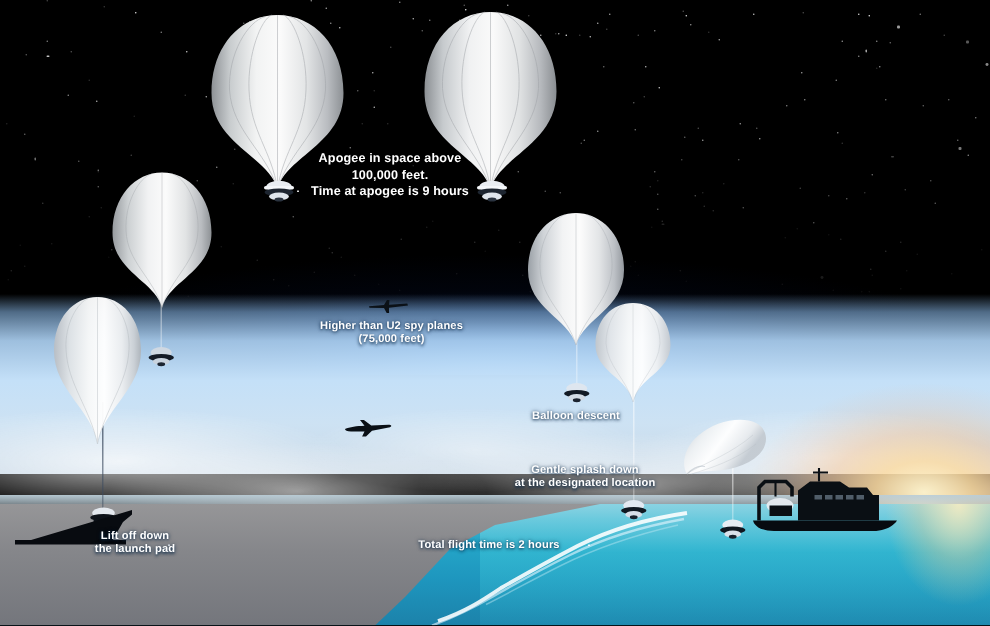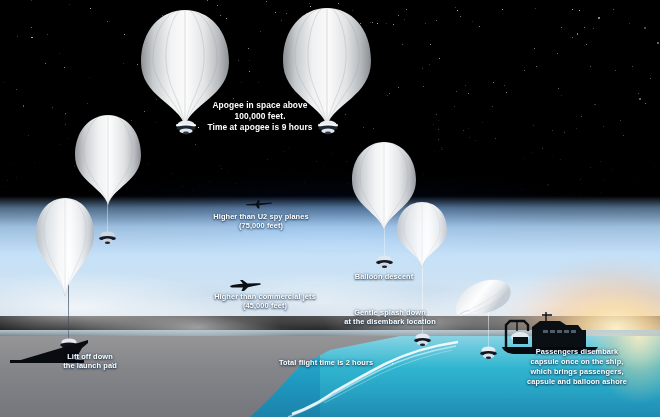--- a/index.html
+++ b/index.html
@@ -703,31 +703,25 @@
   <div class="dots dots-ground" style="left:112px; top:363px; width:124px;"></div>
   <div class="dots dots-ground" style="left:392px; top:363px; width:110px;"></div>
 
   <div class="label dark-bg lbl-apogee">Apogee in space above
 100,000 feet.
 Time at apogee is 9 hours</div>
 
   <div class="label light-bg lbl-u2">Higher than U2 spy planes
 (75,000 feet)</div>
 
-  <div class="label light-bg lbl-jets">Higher than commercial jets
-(45,000 feet)</div>
 
   <div class="label light-bg lbl-descent">Balloon descent</div>
 
   <div class="label light-bg lbl-splash">Gentle splash down
-at the disembark location</div>
+at the designated location</div>
 
   <div class="label light-bg lbl-liftoff">Lift off down
 the launch pad</div>
 
   <div class="label light-bg lbl-flight">Total flight time is 2 hours</div>
 
-  <div class="label light-bg lbl-disembark">Passengers disembark
-capsule once on the ship,
-which brings passengers,
-capsule and balloon ashore</div>
 
 </div>
 
 </body></html>

